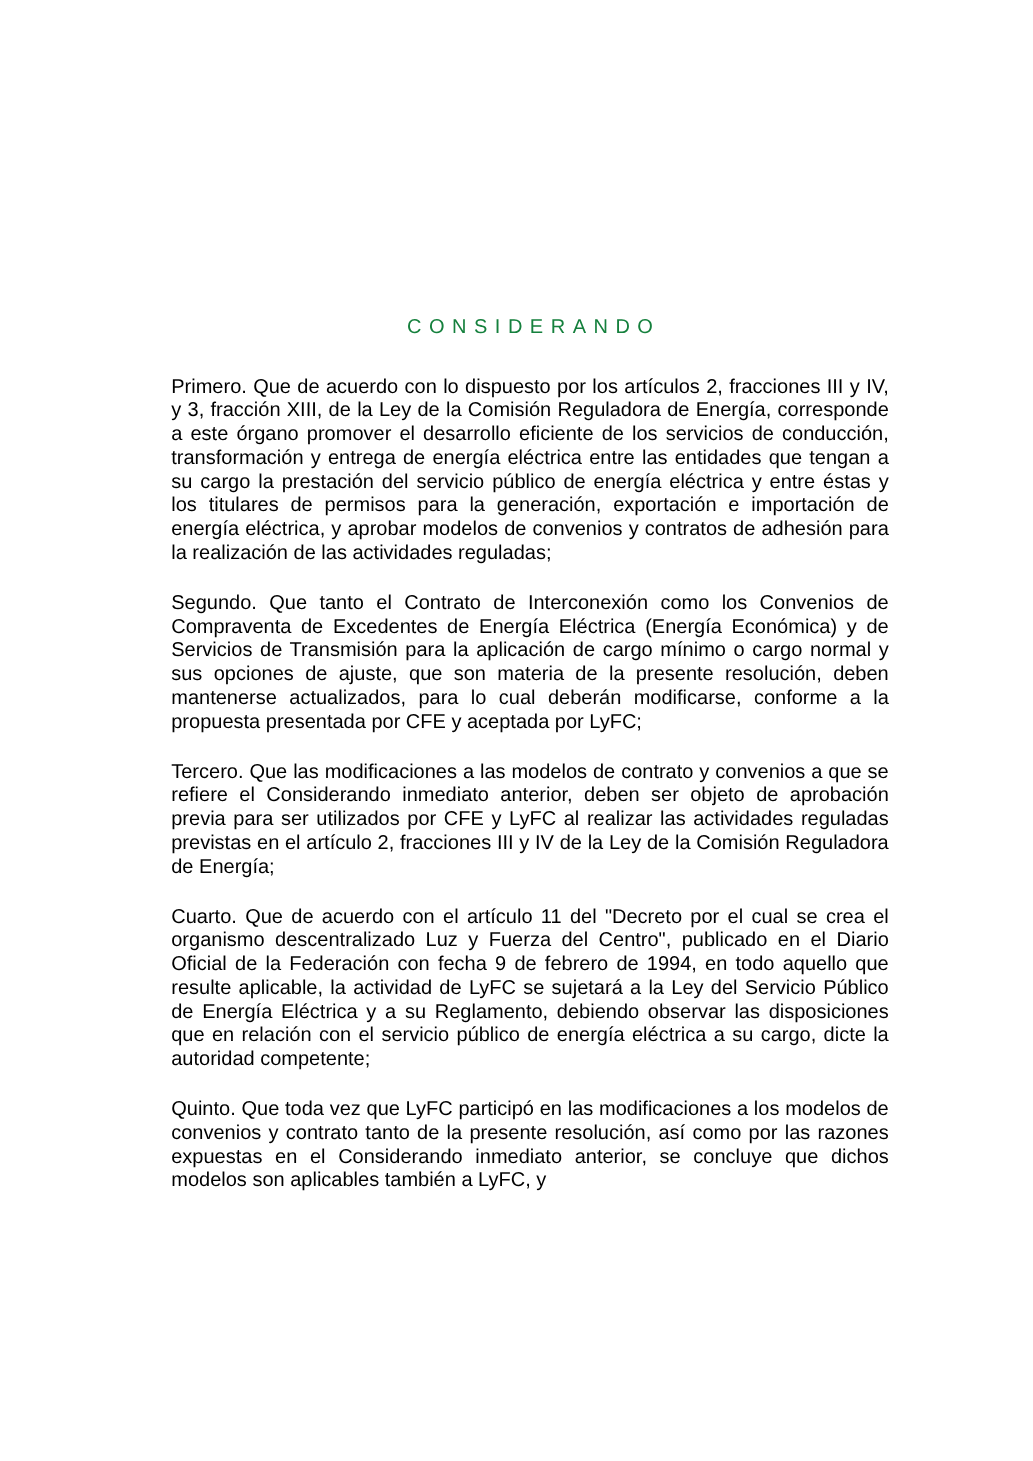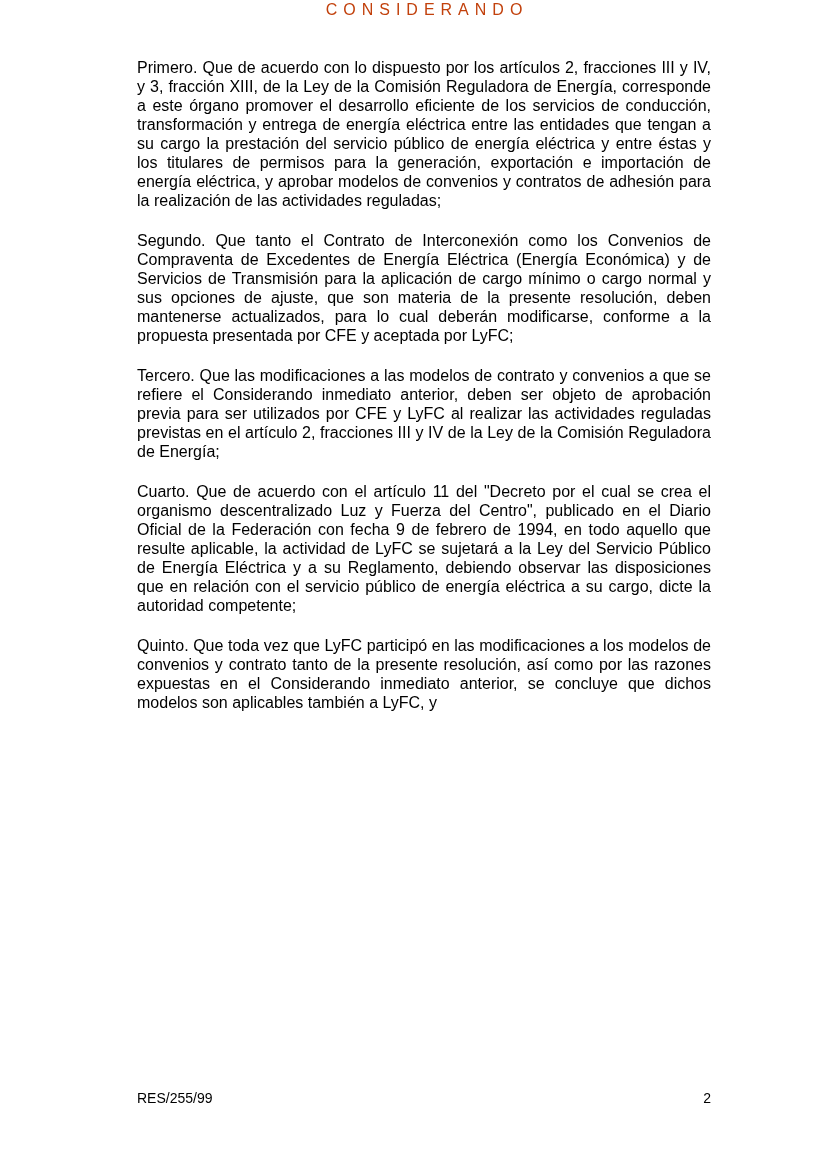--- a/index.html
+++ b/index.html
@@ -17,38 +17,39 @@
     overflow: hidden;
   }
   .text-column {
     position: absolute;
     left: 137px;
     top: 0;
     width: 574px;
   }
   .doc-title {
     margin: 0;
+    padding-top: 252px;
     font-size: 16px;
     font-weight: normal;
     line-height: 19px;
     text-align: center;
     letter-spacing: 6px;
     text-indent: 6px;
-    color: #c2410c;
+    color: #15803d;
   }
   .para {
     margin: 0 0 21px 0;
     font-size: 16px;
     line-height: 19px;
     text-align: justify;
     text-align-last: left;
     color: #000000;
   }
   .para.first {
-    margin-top: 39px;
+    margin-top: 29px;
   }
   .page-footer {
     position: absolute;
     left: 137px;
     top: 1090px;
     width: 574px;
     display: flex;
     justify-content: space-between;
     font-size: 14px;
     line-height: 16px;
@@ -66,17 +67,13 @@
 
     <p class="para">Segundo. Que tanto el Contrato de Interconexión como los Convenios de Compraventa de Excedentes de Energía Eléctrica (Energía Económica) y de Servicios de Transmisión para la aplicación de cargo mínimo o cargo normal y sus opciones de ajuste, que son materia de la presente resolución, deben mantenerse actualizados, para lo cual deberán modificarse, conforme a la propuesta presentada por CFE y aceptada por LyFC;</p>
 
     <p class="para">Tercero. Que las modificaciones a las modelos de contrato y convenios a que se refiere el Considerando inmediato anterior, deben ser objeto de aprobación previa para ser utilizados por CFE y LyFC al realizar las actividades reguladas previstas en el artículo 2, fracciones III y IV de la Ley de la Comisión Reguladora de Energía;</p>
 
     <p class="para">Cuarto. Que de acuerdo con el artículo 11 del "Decreto por el cual se crea el organismo descentralizado Luz y Fuerza del Centro", publicado en el Diario Oficial de la Federación con fecha 9 de febrero de 1994, en todo aquello que resulte aplicable, la actividad de LyFC se sujetará a la Ley del Servicio Público de Energía Eléctrica y a su Reglamento, debiendo observar las disposiciones que en relación con el servicio público de energía eléctrica a su cargo, dicte la autoridad competente;</p>
 
     <p class="para">Quinto. Que toda vez que LyFC participó en las modificaciones a los modelos de convenios y contrato tanto de la presente resolución, así como por las razones expuestas en el Considerando inmediato anterior, se concluye que dichos modelos son aplicables también a LyFC, y</p>
   </div>
 
-  <div class="page-footer">
-    <span>RES/255/99</span>
-    <span>2</span>
-  </div>
 </div>
 
 </body></html>

